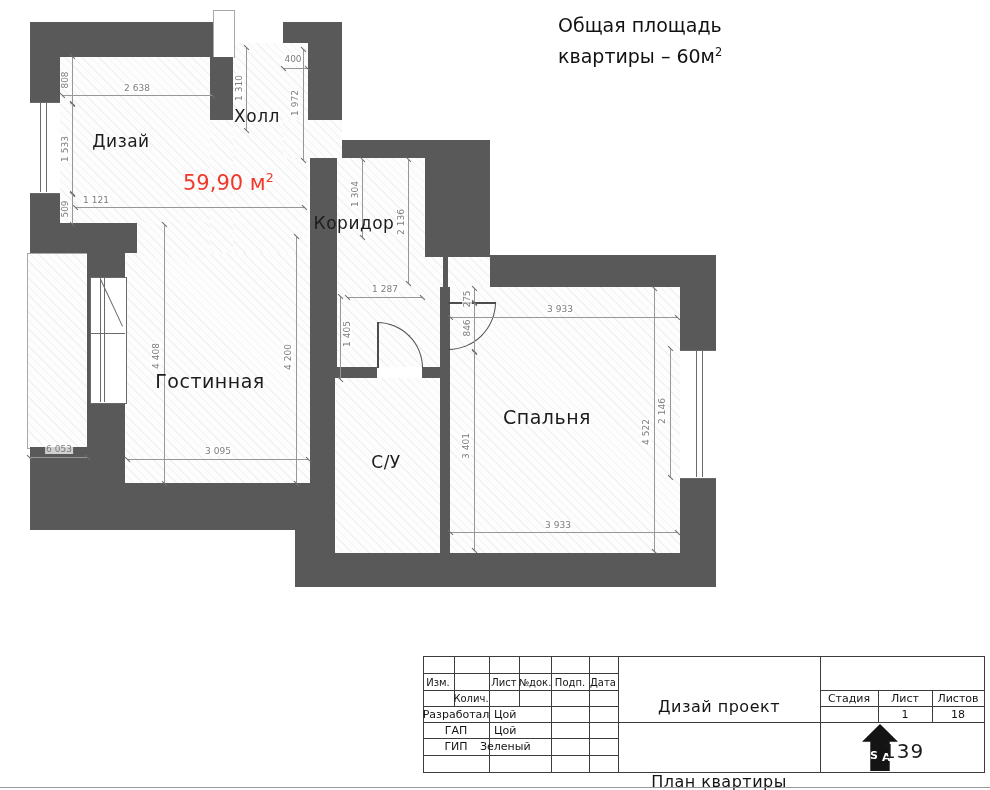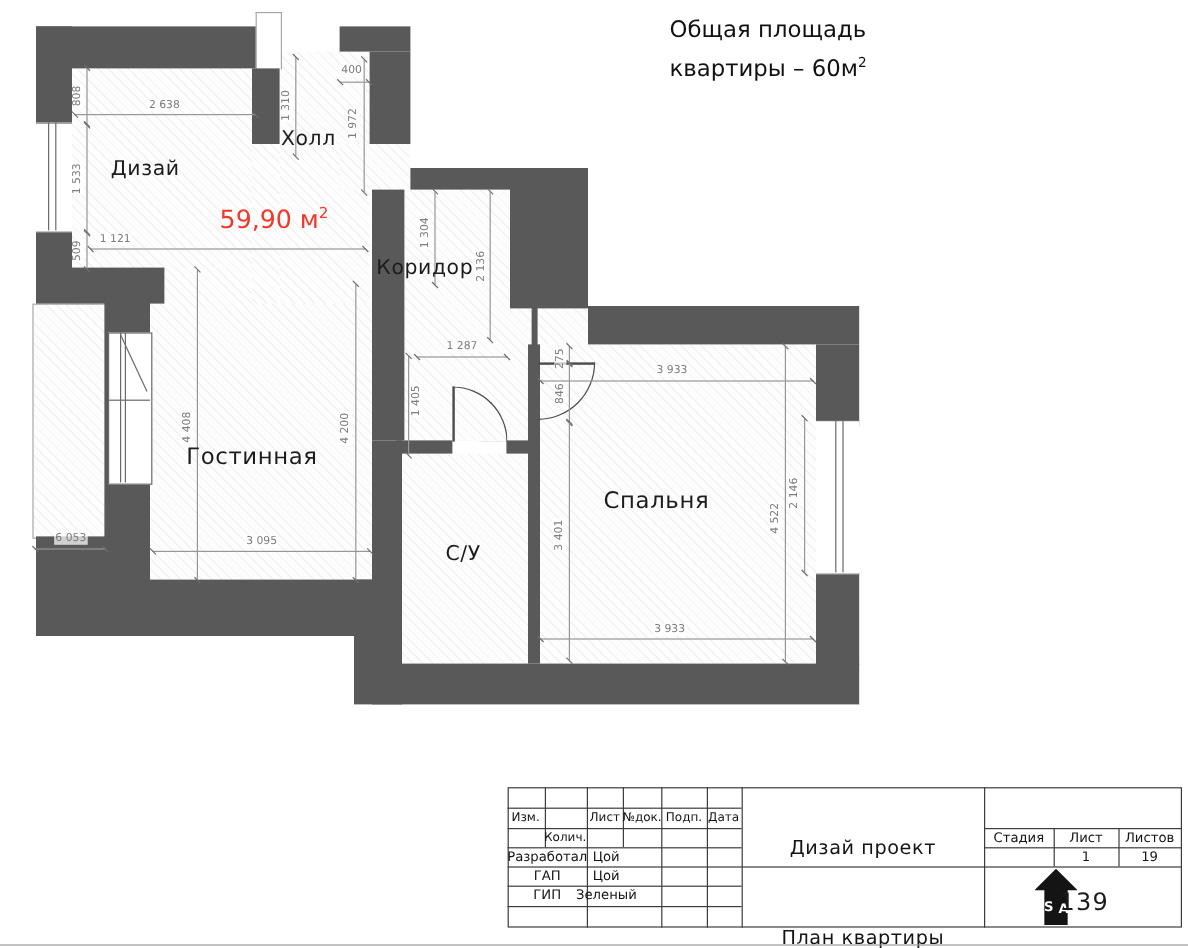--- a/index.html
+++ b/index.html
@@ -208,21 +208,21 @@
     <span class="tb-text left" style="left:480px;top:746px;">Зеленый</span>
 
     <span class="tb-big" style="left:719px;top:706px;">Дизай проект</span>
     <span class="tb-big" style="left:719px;top:747px;margin-top:34px;">План квартиры</span>
 
     <span class="tb-text" style="left:849px;top:698px;">Стадия</span>
     <span class="tb-text" style="left:905px;top:698px;">Лист</span>
     <span class="tb-text" style="left:958px;top:698px;">Листов</span>
     <span class="tb-text" style="left:849px;top:714px;"></span>
     <span class="tb-text" style="left:905px;top:714px;">1</span>
-    <span class="tb-text" style="left:958px;top:714px;">19</span>
+    <span class="tb-text" style="left:958px;top:714px;">18</span>
 
     <div id="logo-icon"></div>
     <span class="logo-letter" style="left:869px;top:752px;margin-left:13px;">AR</span>
     <span class="logo-letter" style="left:870px;top:750px;">S</span>
     <span id="logo-number">139</span>
   </div>
 
   <i class="thin" style="left:0;top:787px;width:990px;height:1px;background:#9a9a9a;"></i>
 </div>
 

